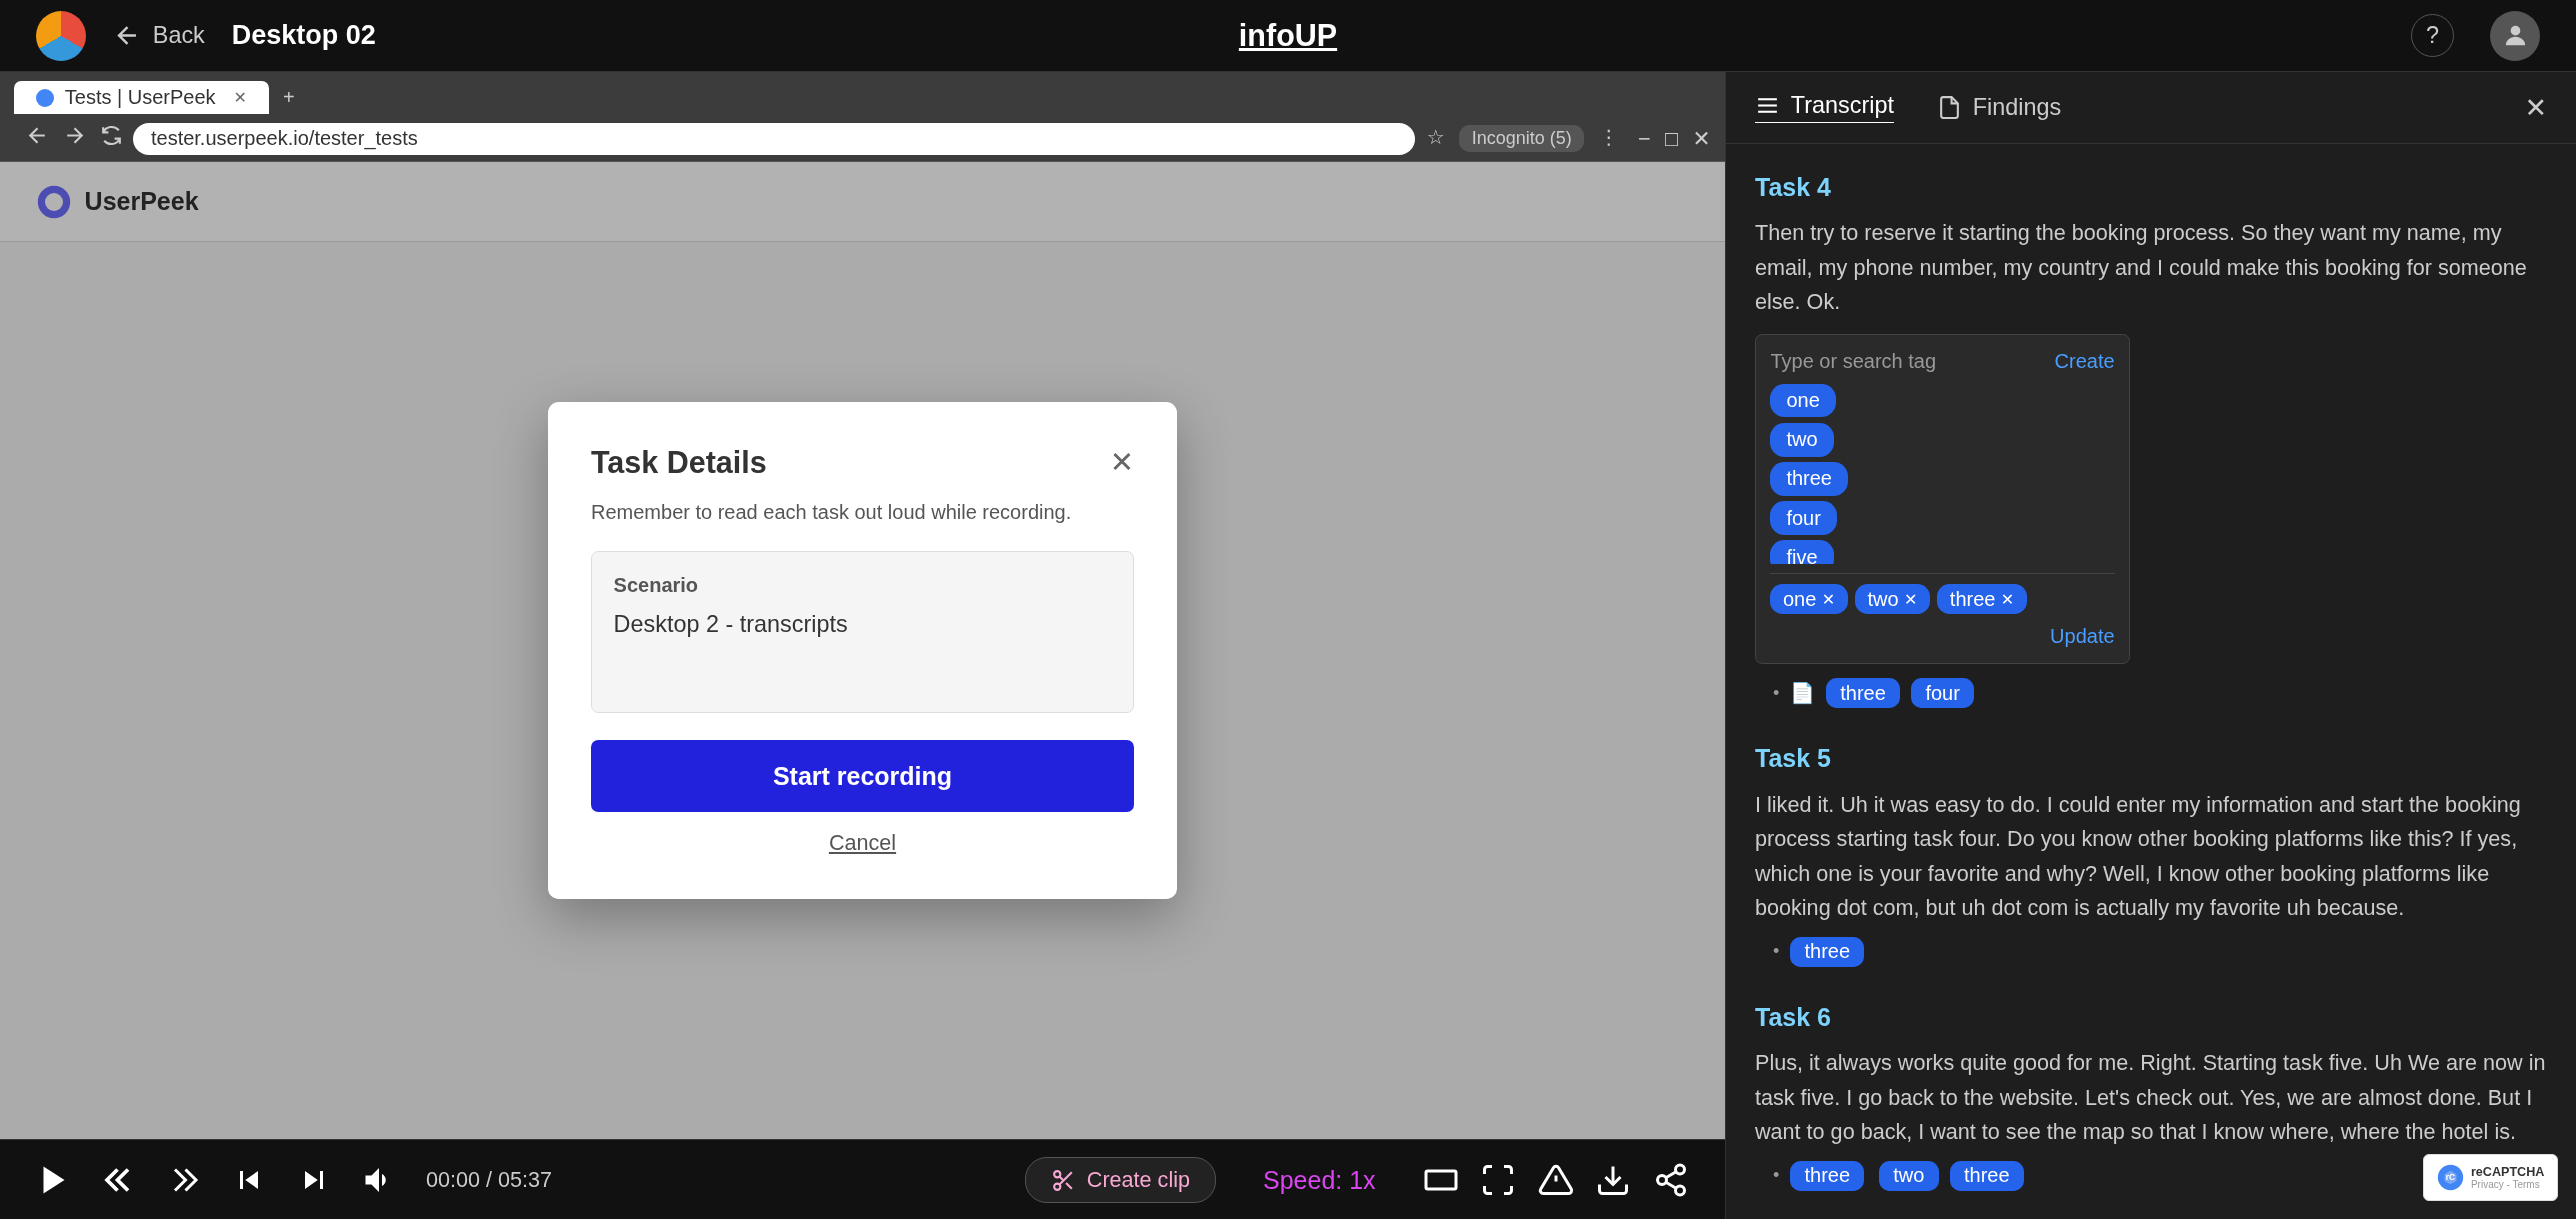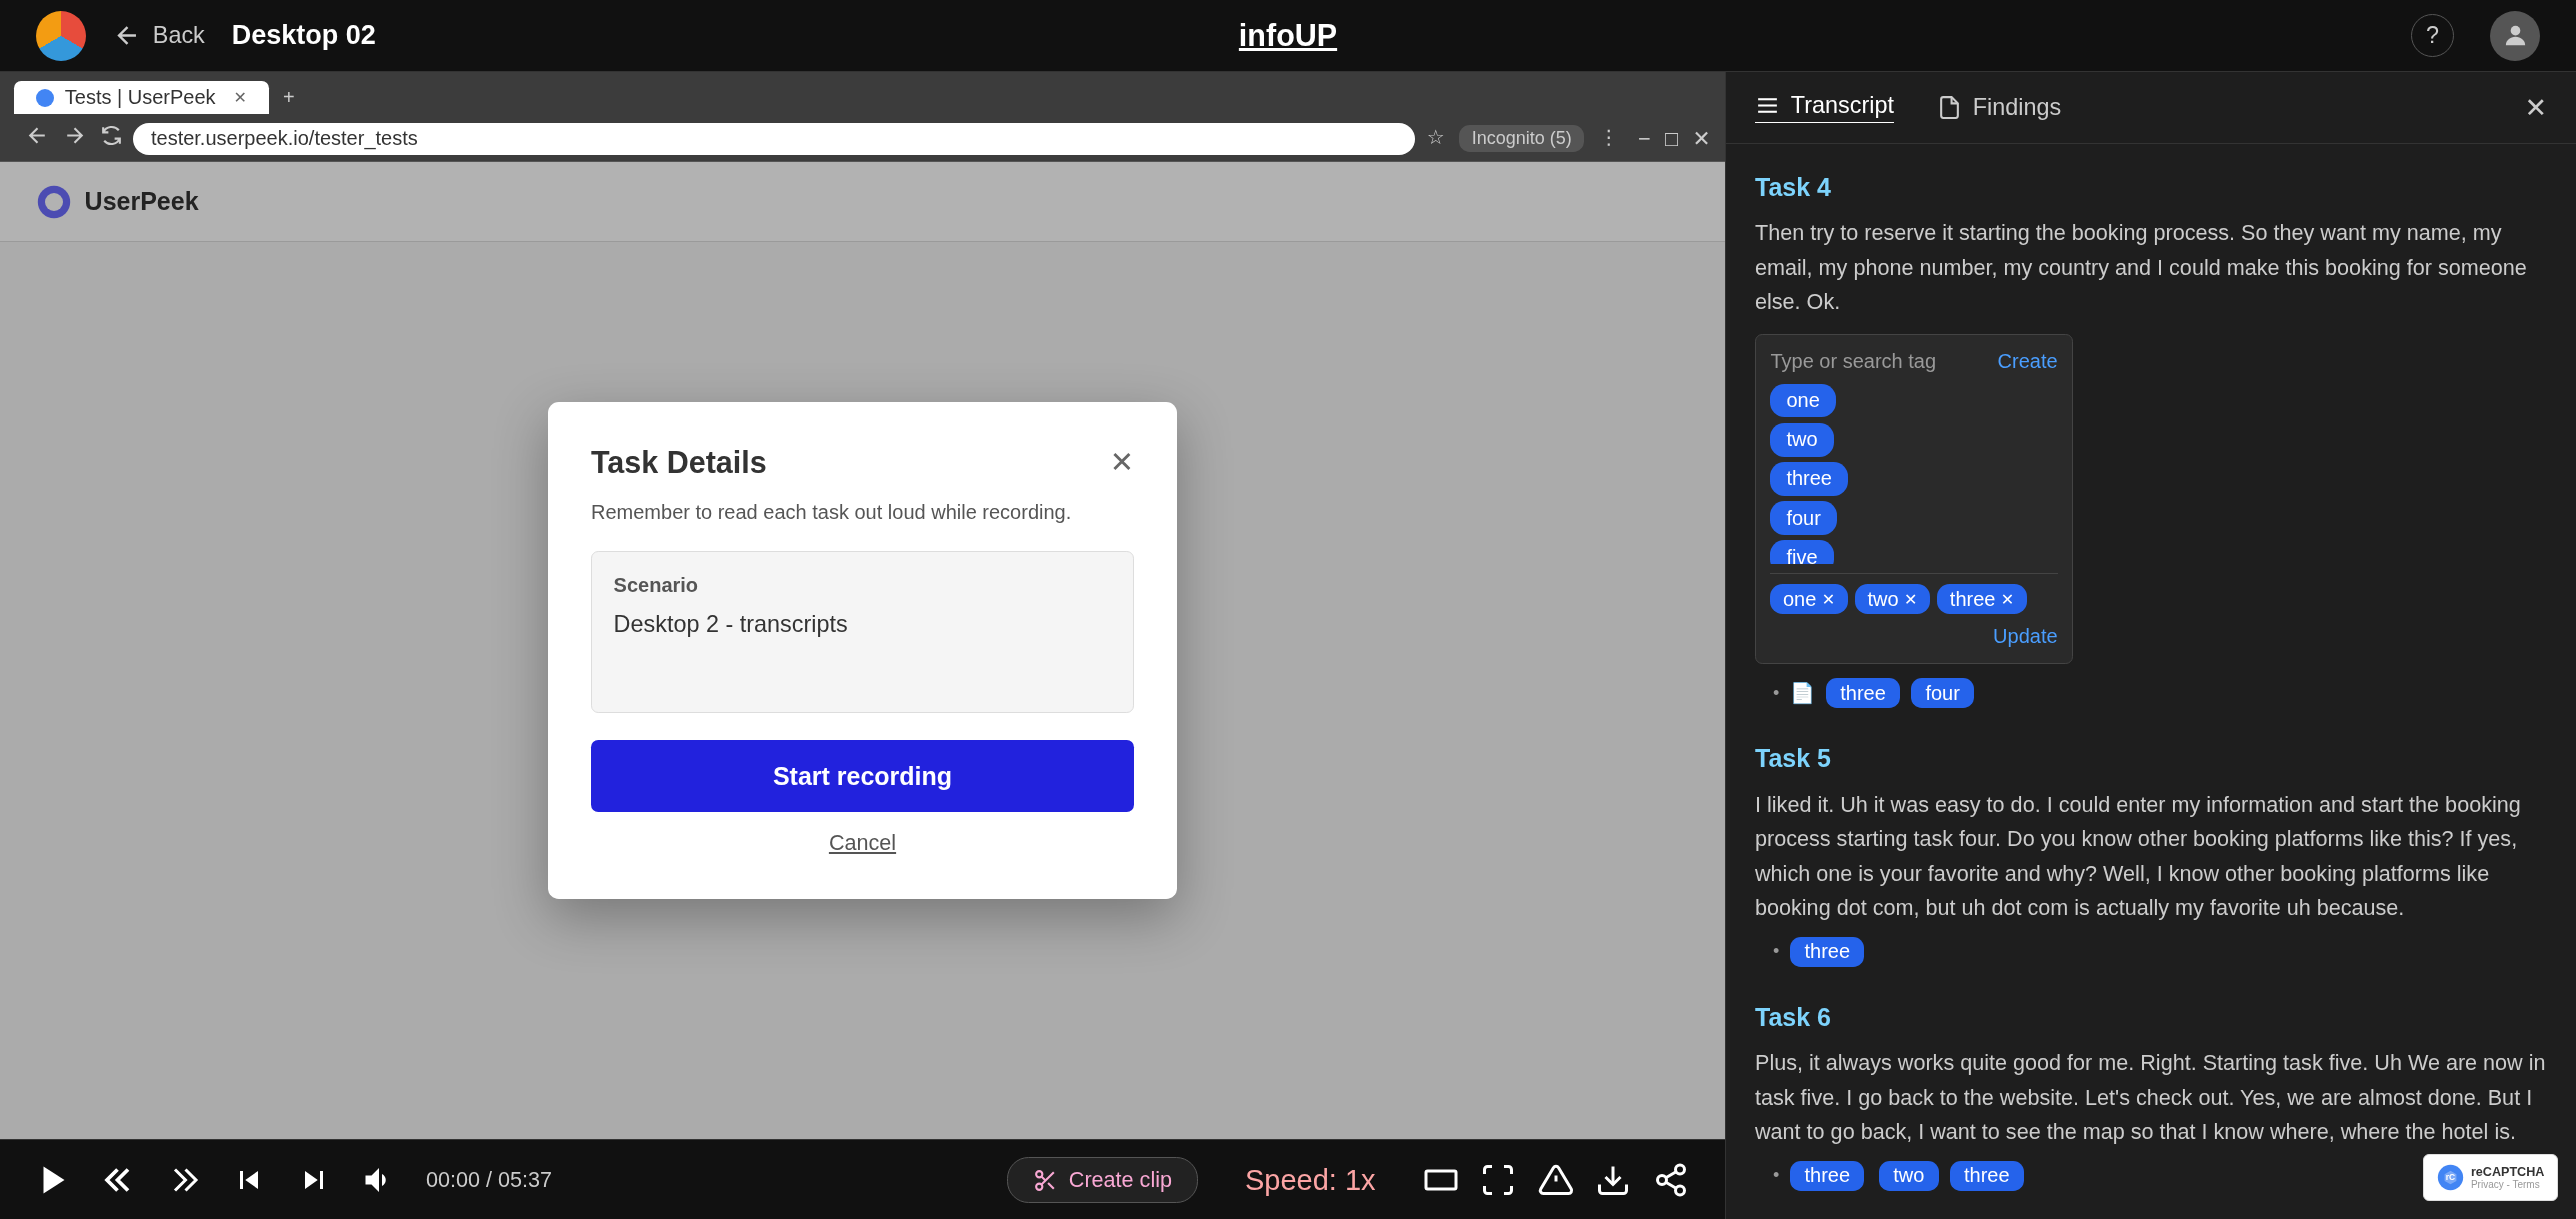--- a/index.html
+++ b/index.html
@@ -54,39 +54,39 @@
     .modal-scenario-text { font-size: 23.4px; color: #333; }
     .modal-start-btn { background: #2222dd; color: #fff; border: none; border-radius: 7.2px; width: 100%; padding: 21.6px; font-size: 25px; font-weight: 600; cursor: pointer; margin-bottom: 18px; }
     .modal-cancel-link { text-align: center; display: block; font-size: 21.6px; color: #555; cursor: pointer; text-decoration: underline; }
 
     
     .video-controls { background: #111; height: 81px; display: flex; align-items: center; padding: 0 36px; gap: 29px; border-top: 0.9px solid #333; }
     .ctrl-btn { background: none; border: none; color: #fff; cursor: pointer; display: flex; align-items: center; justify-content: center; }
     .ctrl-btn svg { width: 36px; height: 36px; }
     .time-display { color: #ccc; font-size: 21.6px; }
     .create-clip-btn { background: #222; border: 0.9px solid #555; color: #f9a8d4; border-radius: 21.6px; padding: 9px 25px; font-size: 21.6px; cursor: pointer; display: flex; align-items: center; gap: 10.8px; margin-left: auto; }
-    .speed-display { color: #fca5a5; font-size: 29px; }
+    .speed-display { color: #d946ef; font-size: 25px; }
     .ctrl-icons { display: flex; gap: 21.6px; }
 
     
     .right-panel { flex: 1; background: #1e1e1e; display: flex; flex-direction: column; border-left: 0.9px solid #333; }
     .panel-header { display: flex; align-items: center; justify-content: space-between; padding: 21.6px 29px; border-bottom: 0.9px solid #333; height: 72px; }
     .panel-tabs { display: flex; gap: 43px; }
     .panel-tab { display: flex; align-items: center; gap: 10.8px; font-size: 23.4px; cursor: pointer; color: #ccc; }
     .panel-tab.active { color: #fff; border-bottom: 1.8px solid #fff; padding-bottom: 3.6px; }
     .panel-close { background: none; border: none; color: #ccc; font-size: 27px; cursor: pointer; }
 
     
     .transcript-content { flex: 1; overflow-y: auto; padding: 29px; }
     .task-section { margin-bottom: 36px; }
     .task-title { font-size: 25px; font-weight: 700; color: #7dd3fc; margin-bottom: 14.4px; }
     .task-text { font-size: 21.6px; color: #ccc; line-height: 1.6; }
 
     
-    .tag-dropdown { background: #2a2a2a; border: 0.9px solid #444; border-radius: 7.2px; padding: 14.4px; margin: 14.4px 0; width: 318px; position: relative; }
+    .tag-dropdown { background: #2a2a2a; border: 0.9px solid #444; border-radius: 7.2px; padding: 14.4px; margin: 14.4px 0; width: 375px; position: relative; }
     .tag-search-row { display: flex; justify-content: space-between; align-items: center; margin-bottom: 10.8px; }
     .tag-search-label { color: #999; font-size: 20px; }
     .tag-create-link { color: #4a9eff; font-size: 20px; cursor: pointer; }
     .tag-options { display: flex; flex-direction: column; gap: 5.4px; max-height: 180px; overflow-y: auto; }
     .tag-option { display: inline-block; padding: 5.4px 16px; border-radius: 14.4px; font-size: 20px; color: #fff; cursor: pointer; width: fit-content; }
     .tag-option.one { background: #2563eb; }
     .tag-option.two { background: #2563eb; }
     .tag-option.three { background: #2563eb; }
     .tag-option.four { background: #2563eb; }
     .tag-option.five { background: #2563eb; }

